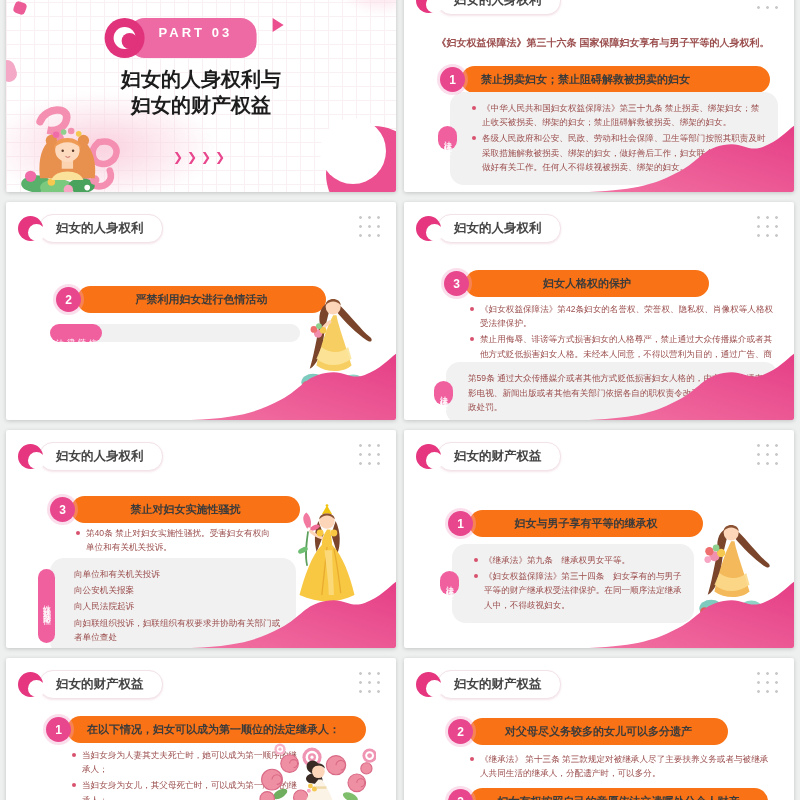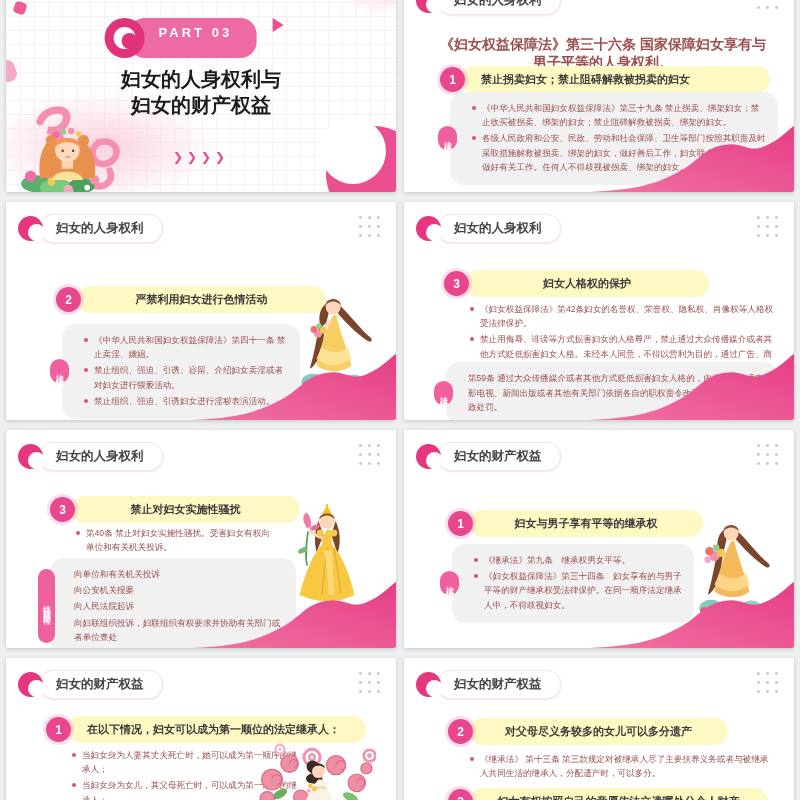--- a/index.html
+++ b/index.html
@@ -34,41 +34,41 @@
     background-image:radial-gradient(#c9c9c9 1.3px, transparent 1.5px);
     background-size:9px 9px; background-position:1px 1px; }
 
   .wave { position:absolute; right:0; bottom:0; width:205px; height:72px; pointer-events:none; }
 
   
   .numrow { position:absolute; display:flex; align-items:center; }
   .num { width:25px; height:25px; border-radius:50%; background:#e8478d; color:#fff;
     font-size:12px; font-weight:bold; display:flex; align-items:center; justify-content:center;
     flex:none; box-shadow:0 0 0 3px rgba(243,160,200,.35); z-index:2; }
-  .pill { margin-left:-4px; background:#fef9c3; border-radius:15px; padding:6px 20px;
+  .pill { margin-left:-4px; background:#f97316; border-radius:15px; padding:6px 20px;
     font-size:11px; font-weight:bold; color:#3b3b3b; text-align:center; }
   .pill.ta-l { text-align:left; }
 
   .gbox { position:absolute; background:#f1f1f1; border-radius:14px; padding:9px 12px 9px 22px; }
   .vtab { position:absolute; left:-12px; top:50%; transform:translateY(-50%);
     background:#f0609f; color:#fff; border-radius:11px; padding:8px 4px;
     writing-mode:vertical-lr; text-orientation:upright; font-size:8px;
     letter-spacing:2px; line-height:11px; text-align:center; }
   .vtab.two { height:74px; padding:6px 3px; }
 
   .blts { list-style:none; }
   .blts li { position:relative; padding-left:10px; font-size:8.6px; line-height:1.65;
     color:#9c4f4f; margin-bottom:2px; }
   .blts li::before { content:""; position:absolute; left:0; top:5px; width:4px; height:4px;
     border-radius:50%; background:#d8526e; }
   .blts.nodot li { padding-left:2px; }
   .blts.nodot li::before { display:none; }
   .ptext { font-size:8.6px; line-height:1.7; color:#9c4f4f; }
 
-  .intro { position:absolute; font-size:14px; font-weight:bold; color:#9c4f4f;
+  .intro { position:absolute; font-size:10px; font-weight:bold; color:#9c4f4f;
     text-align:center; }
 
   
   .tslide { background:
     linear-gradient(#fff,#fff); }
   .gridbg { position:absolute; inset:0;
     background-image:linear-gradient(#f5e4ea 1px, transparent 1px),
                      linear-gradient(90deg,#f5e4ea 1px, transparent 1px);
     background-size:14px 14px; opacity:.55; }
   .glow { position:absolute; border-radius:50%; filter:blur(2px); }
@@ -204,25 +204,20 @@
     </div>
     <div class="dots"></div>
 
     <div class="numrow" style="left:50px; top:84px; width:270px;">
       <span class="num">2</span>
       <span class="pill" style="flex:1;">严禁利用妇女进行色情活动</span>
     </div>
 
     <div class="gbox" style="left:56px; top:122px; width:238px;">
       <span class="vtab">法律链接</span>
-      <ul class="blts">
-        <li>《中华人民共和国妇女权益保障法》第四十一条 禁止卖淫、嫖娼。</li>
-        <li>禁止组织、强迫、引诱、容留、介绍妇女卖淫或者对妇女进行猥亵活动。</li>
-        <li>禁止组织、强迫、引诱妇女进行淫秽表演活动。</li>
-      </ul>
     </div>
 
     <svg class="ill" style="right:16px; top:86px;" width="92" height="118" viewBox="0 0 110 140">
       <path d="M52 16 C40 18 36 30 38 42 C34 62 30 84 26 96 C34 92 40 78 42 64 C43 56 44 48 46 40 Z" fill="#7a452b"></path>
       <path d="M62 20 C76 34 88 50 98 58 C102 61 100 66 94 62 C82 54 68 40 58 28 Z" fill="#7a452b"></path>
       <ellipse cx="30" cy="112" rx="14" ry="10" fill="#7fcabe"></ellipse>
       <ellipse cx="78" cy="112" rx="13" ry="9" fill="#8fd3c6"></ellipse>
       <circle cx="22" cy="116" r="5" fill="#e05c5c"></circle>
         <circle cx="88" cy="114" r="5" fill="#e8705f"></circle>
       <circle cx="54" cy="120" r="4" fill="#f5c84f"></circle>

